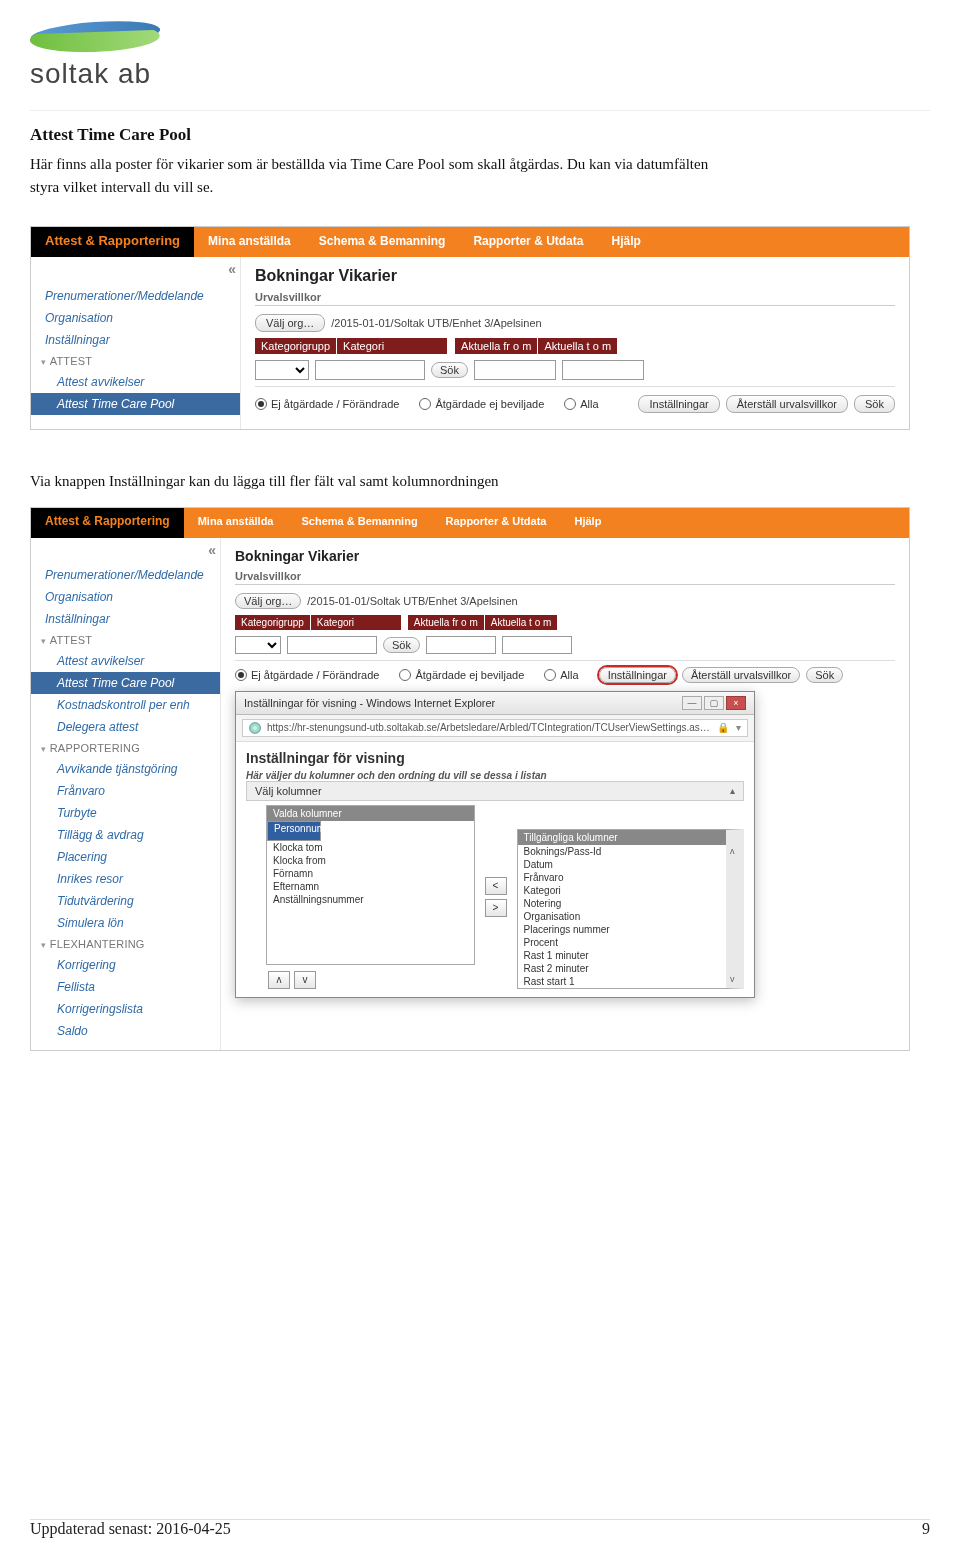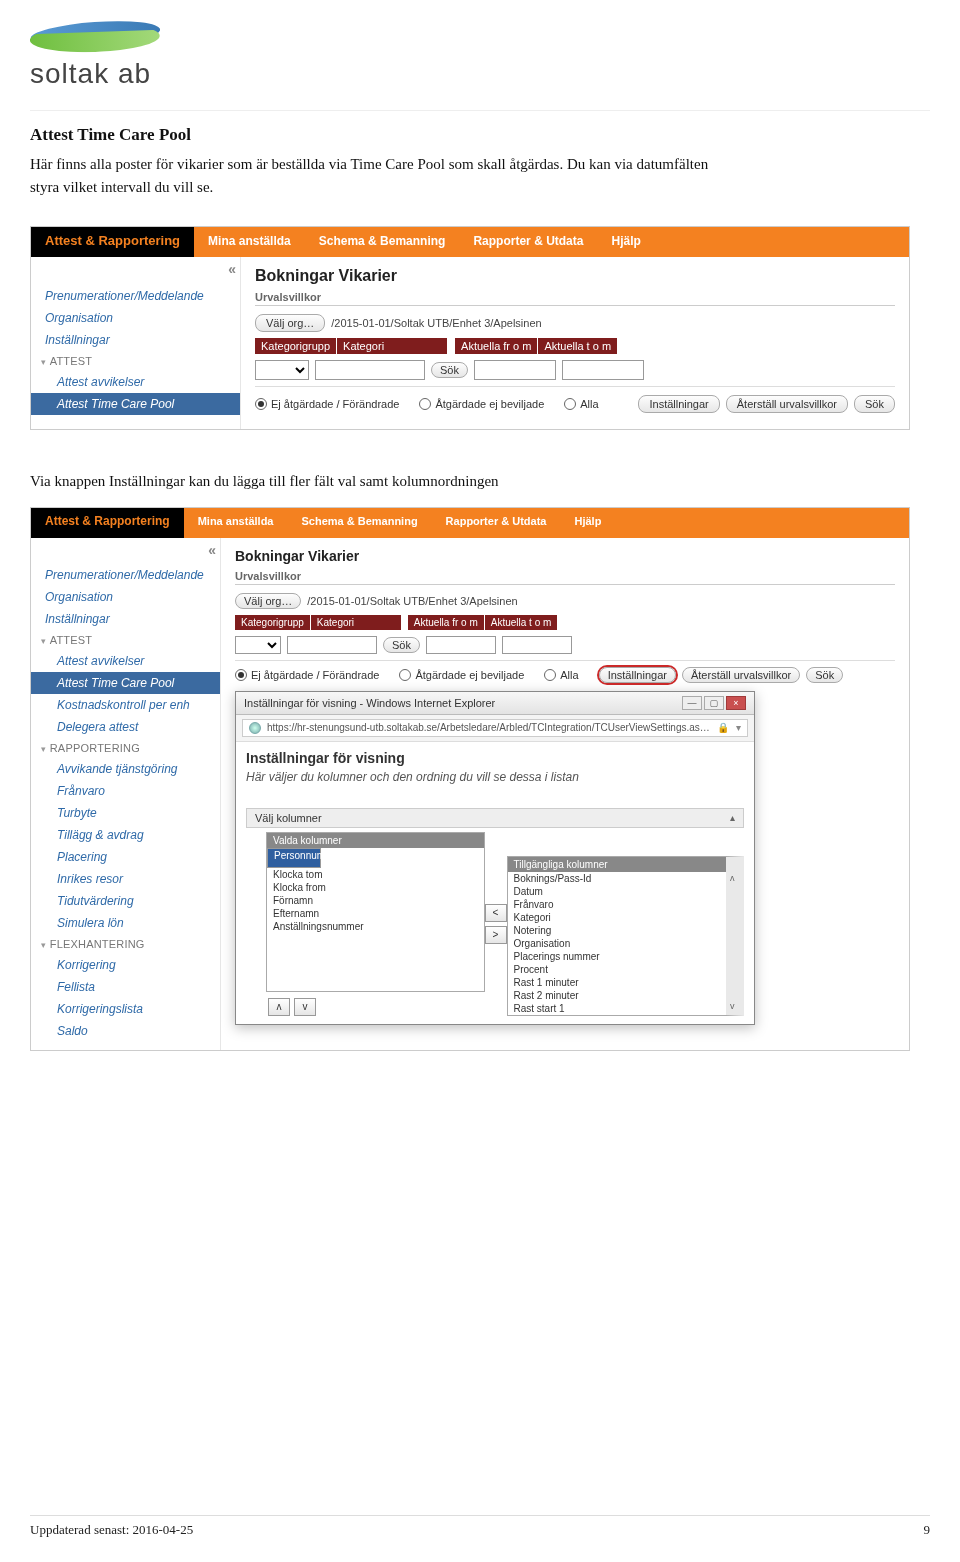--- a/index.html
+++ b/index.html
@@ -59,36 +59,36 @@
   .popup-titlebar .ttl { font-size: 11px; color: #333; }
   .winbtns { display: flex; gap: 2px; }
   .winbtns span { width: 20px; height: 14px; border: 1px solid #aaa; background: #eee; display: inline-flex; align-items: center; justify-content: center; font-size: 9px; color: #555; }
   .winbtns .close { background: #c94f4f; color: #fff; border-color: #a03a3a; }
   .urlbar { background: #fff; border: 1px solid #ccc; margin: 4px 6px; padding: 2px 6px; display: flex; align-items: center; gap: 6px; }
   .urlbar .globe { width: 12px; height: 12px; border: 1px solid #7aa; border-radius: 50%; background: radial-gradient(#cfe,#7aa); }
   .urlbar .url { flex: 1; color: #555; font-size: 10px; white-space: nowrap; overflow: hidden; text-overflow: ellipsis; }
   .urlbar .lock { color: #888; font-size: 10px; }
   .popup-body { padding: 8px 10px; background: #fff; border-top: 1px solid #ddd; }
   .popup-h { font-size: 14px; font-weight: bold; color: #333; margin-bottom: 4px; }
-  .popup-sub { font-size: 12px; font-style: italic; color: #555; margin-bottom: 24px; }
+  .popup-sub { font-size: 10px; font-style: italic; color: #555; margin-bottom: 0; font-weight: bold; }
   .bar { background: #eee; border: 1px solid #ccc; padding: 3px 8px; font-size: 11px; color: #333; display: flex; justify-content: space-between; align-items: center; margin-bottom: 4px; }
   .bar .caret { color: #666; font-size: 10px; }
-  .cols { display: flex; gap: 0; align-items: stretch; padding-left: 20px; }
+  .cols { display: flex; gap: 10px; align-items: stretch; padding-left: 20px; }
   .listbox { flex: 1; border: 1px solid #aaa; background: #fff; min-height: 120px; }
   .listbox .hd { background: #888; color: #fff; padding: 2px 6px; font-size: 10px; }
   .listbox .li { padding: 1px 6px; font-size: 10px; color: #333; }
   .listbox .li.sel { background: #2f5fa0; color: #fff; }
   .midbtns { display: flex; flex-direction: column; gap: 4px; justify-content: center; }
   .sq { width: 22px; height: 18px; border: 1px solid #999; background: linear-gradient(#fff,#e6e6e6); font-size: 10px; text-align: center; line-height: 16px; color: #333; }
   .orderbtns { display: flex; gap: 4px; margin-top: 6px; justify-content: flex-start; padding-left: 2px; }
   .listbox-right { position: relative; border-right: 18px solid #e9e9e9; }
   .scroll-ind { position: absolute; right: -16px; top: 16px; width: 12px; height: 10px; color: #666; font-size: 9px; }
   .scroll-ind2 { position: absolute; right: -16px; bottom: 4px; width: 12px; height: 10px; color: #666; font-size: 9px; }
   .popup-footer { padding: 8px 10px; background: #fff; }
-  .footer-row { border-top: 1px solid #ddd; margin-top: 90px; padding-top: 6px; display: flex; justify-content: space-between; align-items: flex-end; font-family: Georgia, serif; font-size: 13px; color: #222; position: absolute; bottom: 24px; left: 30px; right: 30px; }
+  .footer-row { border-top: 1px solid #ddd; margin-top: 90px; display: flex; justify-content: space-between; align-items: flex-end; font-family: Georgia, serif; font-size: 16px; color: #222; position: absolute; bottom: 24px; left: 30px; right: 30px; }
 </style>
 </head>
 <body>
 
 <div class="logo">
   <div class="logo-swoosh">
     <div class="swoosh-blue"></div>
     <div class="swoosh-green"></div>
   </div>
   <div class="logo-text">soltak ab</div>

